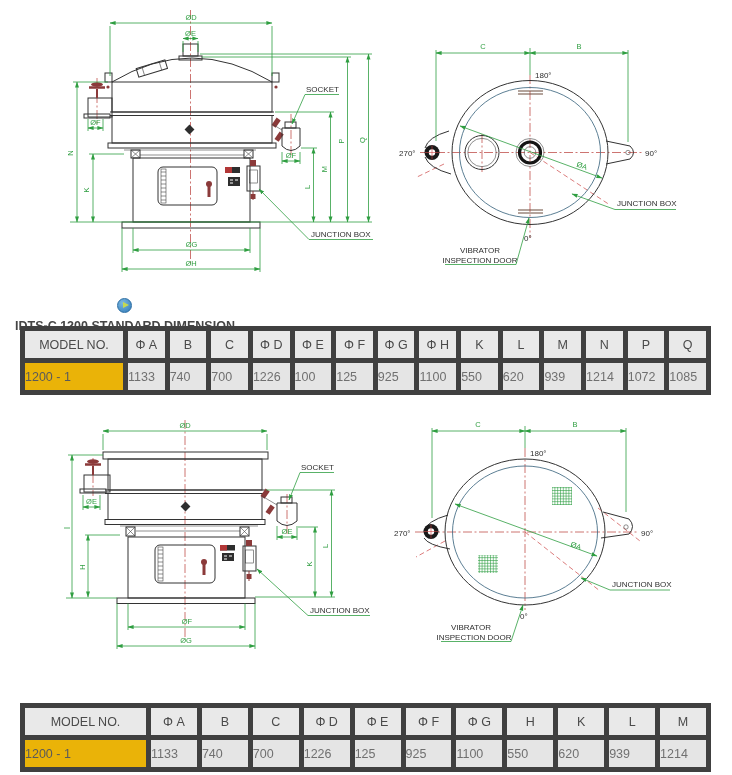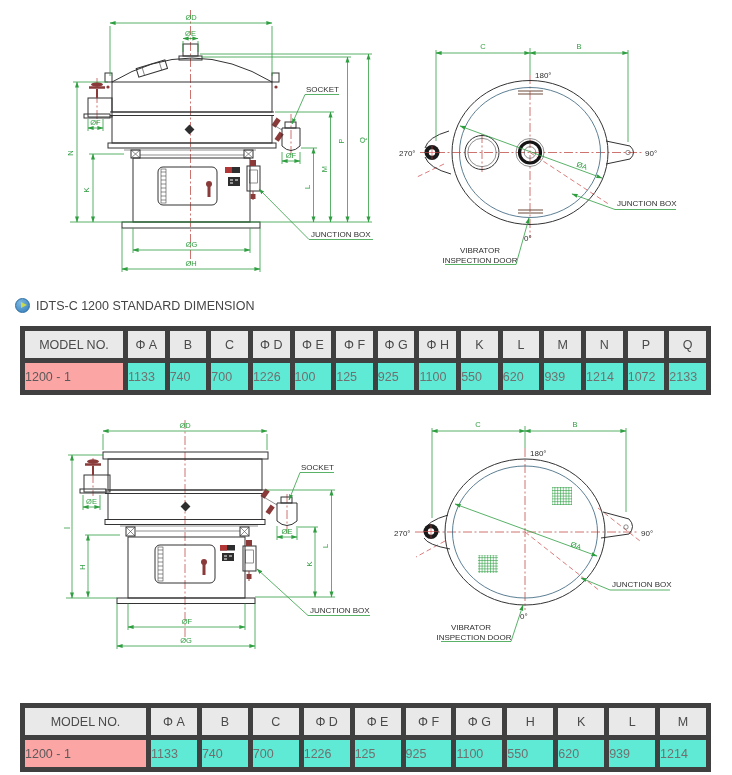--- a/index.html
+++ b/index.html
@@ -10,29 +10,29 @@
   .bt{stroke:#444;fill:none;stroke-width:.6;}
   .g{stroke:#2f9e41;fill:none;stroke-width:.8;}
   .gt{fill:#2f9e41;font:7.5px "Liberation Sans",sans-serif;}
   .k{fill:#2e2e2e;font:8px "Liberation Sans",sans-serif;}
   .r{stroke:#c0504d;fill:none;stroke-width:.8;stroke-dasharray:9 2.5 2 2.5;}
   .rd{stroke:#cc4444;fill:none;stroke-width:.7;stroke-dasharray:5 3;}
   .rs{stroke:#cc4444;fill:none;stroke-width:.6;}
   .blue{stroke:#4a7188;fill:none;stroke-width:.9;}
   .dr{fill:#8b3a3a;}
   
-  .heading{position:absolute;left:15px;display:flex;align-items:center;gap:6px;font-size:12.5px;font-weight:400;color:#454545;}
+  .heading{position:absolute;left:15px;display:flex;align-items:center;gap:6px;font-size:12.5px;font-weight:700;color:#454545;flex-direction:column;}
   .play-icon{width:13px;height:13px;border-radius:50%;background:radial-gradient(circle at 35% 30%,#7db8e0,#2f7ab8);border:1px solid #2a6da3;position:relative;flex:0 0 auto;}
   .play-icon::after{content:"";position:absolute;left:4.5px;top:3px;border-left:6px solid #c6d94f;border-top:3.5px solid transparent;border-bottom:3.5px solid transparent;}
   
   table.dim{position:absolute;left:20px;width:691px;border-collapse:collapse;table-layout:fixed;font-size:12.5px;}
   table.dim th,table.dim td{border:5px solid #404040;height:27px;padding:0;}
   table.dim th{background:#e9e9e9;color:#4a4a4a;font-weight:400;}
-  table.dim td{background:#5eead4;color:#707070;}
-  table.dim td.model-col{background:#fca5a5;color:#5a5a5a;}
+  table.dim td{background:#e5e5e5;color:#707070;}
+  table.dim td.model-col{background:#eab308;color:#5a5a5a;}
   .t1 th.model-col,.t1 td.model-col{width:98px;}
   .t2 th.model-col,.t2 td.model-col{width:121px;}
 </style>
 </head>
 <body>
 
 <div class="page">
 
   <svg class="drw" style="left:0;top:0" width="400" height="292" viewBox="0 0 400 292">
     <defs>
@@ -407,21 +407,21 @@
           <td>1226</td>
           <td>100</td>
           <td>125</td>
           <td>925</td>
           <td>1100</td>
           <td>550</td>
           <td>620</td>
           <td>939</td>
           <td>1214</td>
           <td>1072</td>
-          <td>2133</td>
+          <td>1085</td>
         </tr>
       </tbody>
   </table>
 
 
   <table class="dim t2" style="top:703px">
     <thead>
         <tr>
           <th class="model-col">MODEL NO.</th>
           <th>Φ A</th>

